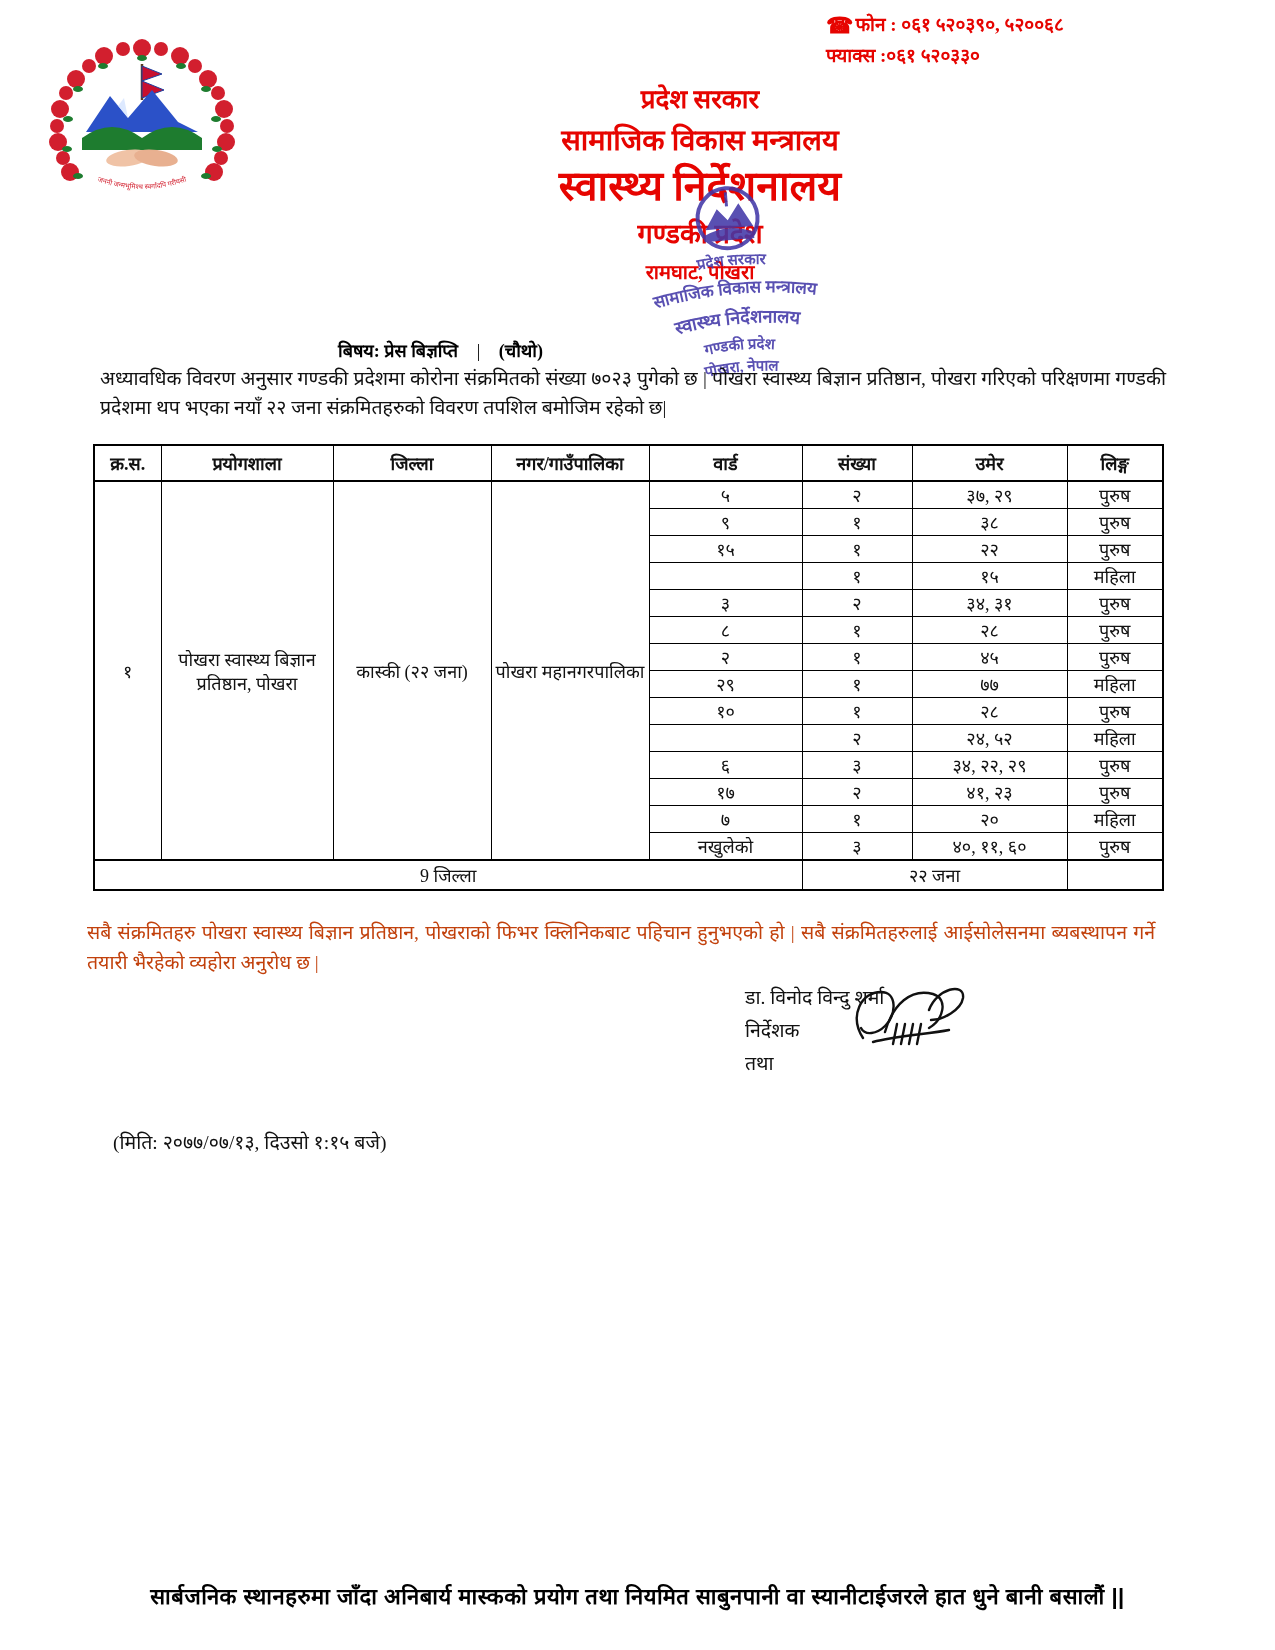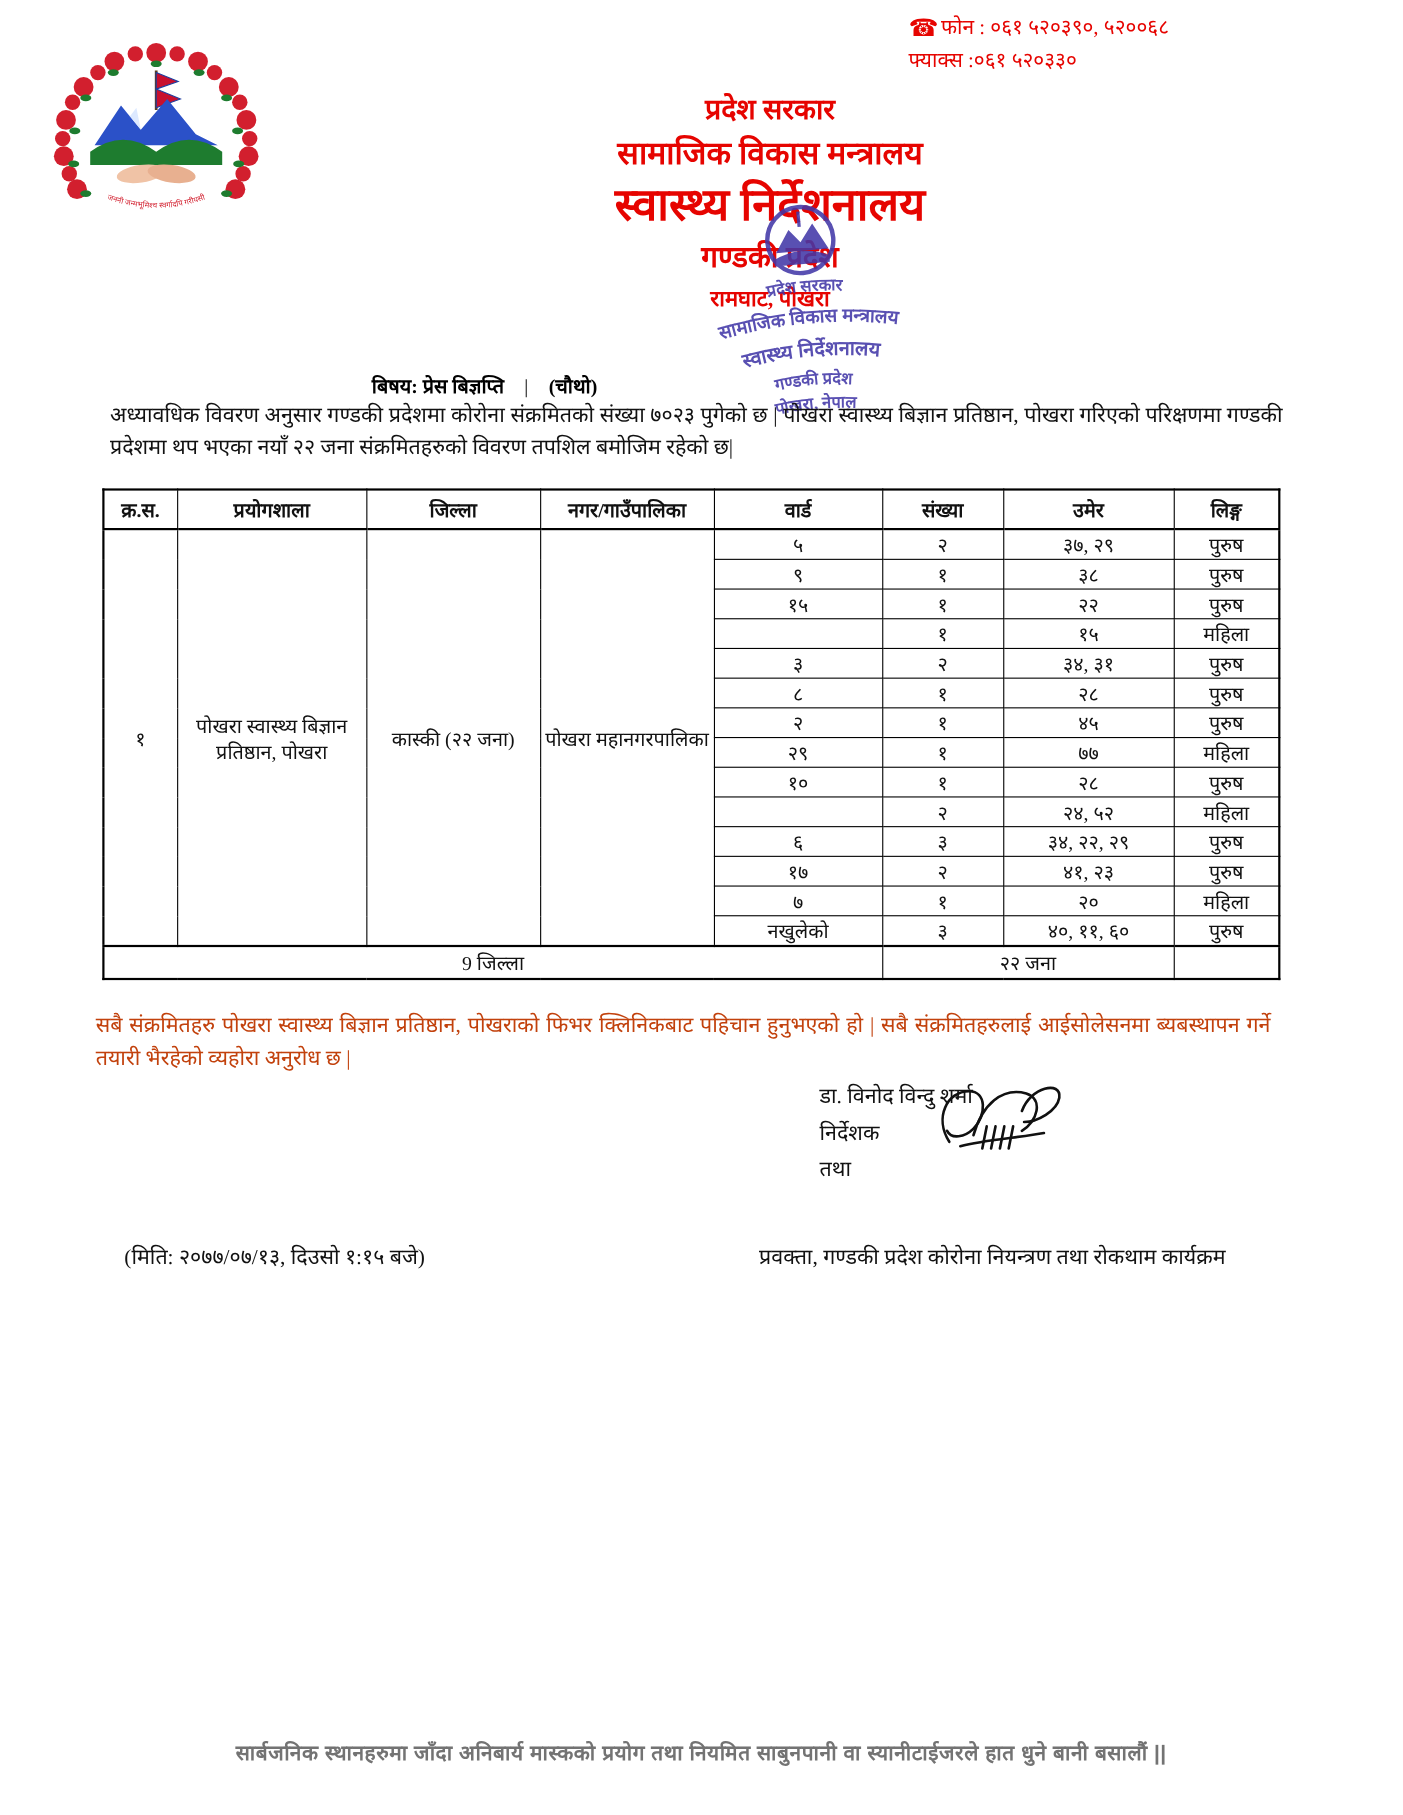--- a/index.html
+++ b/index.html
@@ -1,20 +1,20 @@
 <!DOCTYPE html>
 <html><head>
 <meta charset="utf-8">
 <style>
   html,body{margin:0;padding:0;background:#ffffff;}
   .page{position:relative;width:1275px;height:1650px;background:#ffffff;overflow:hidden;
         font-family:"Liberation Serif", serif;color:#121212;}
 
   
-  .contact{position:absolute;top:10px;left:826px;color:#e60400;font-weight:normal;
+  .contact{position:absolute;top:10px;left:826px;color:#e60400;font-weight:bold;
            font-size:19px;line-height:1.45;white-space:nowrap;}
   .contact .phone-glyph{font-size:22px;vertical-align:-2px;margin-right:2px;}
 
   
   .emblem{position:absolute;top:34px;left:40px;width:205px;height:195px;}
 
   
   .letterhead{position:absolute;top:86px;left:300px;width:800px;text-align:center;
               color:#e60400;font-weight:bold;line-height:1.1;}
   .lh-govt{font-size:26px;}
@@ -59,21 +59,21 @@
             font-size:19.5px;line-height:1.0;color:#111;}
   .sigblock .sig-name{margin-bottom:13px;}
   .sigblock .sig-title{margin-bottom:14px;font-family:Liberation Serif, serif;}
 
   
   .dateline{position:absolute;top:1128px;left:113px;font-size:19.5px;color:#111;white-space:nowrap;}
   .spokesline{position:absolute;top:1128px;left:690px;font-size:19.5px;color:#111;white-space:nowrap;}
 
   
   .notice{position:absolute;top:1580px;left:0;width:100%;text-align:center;
-          color:#737373;font-weight:bold;font-size:19px;
+          color:#000000;font-weight:bold;font-size:22px;
           font-family:"Liberation Sans", sans-serif;letter-spacing:.5px;}
 </style>
 </head>
 <body>
 
 <div class="page">
 
   <div class="contact">
     <div><span class="phone-glyph">☎</span><span>फोन : ०६१ ५२०३९०, ५२००६८</span></div>
     <div>फ्याक्स :०६१ ५२०३३०</div>
@@ -323,17 +323,16 @@
     </g>
   </svg>
 
   <div class="sigblock">
     <div class="sig-name">डा. विनोद विन्दु शर्मा</div>
     <div class="sig-title">निर्देशक</div>
     <div>तथा</div>
   </div>
 
   <div class="dateline">(मिति: २०७७/०७/१३, दिउसो १:१५ बजे)</div>
-  <div class="spokesline">प्रवक्ता, गण्डकी प्रदेश कोरोना नियन्त्रण तथा रोकथाम कार्यक्रम</div>
 
   <div class="notice">सार्बजनिक स्थानहरुमा जाँदा अनिबार्य मास्कको प्रयोग तथा नियमित साबुनपानी वा स्यानीटाईजरले हात धुने बानी बसालौं ||</div>
 
 </div>
 
 </body></html>

